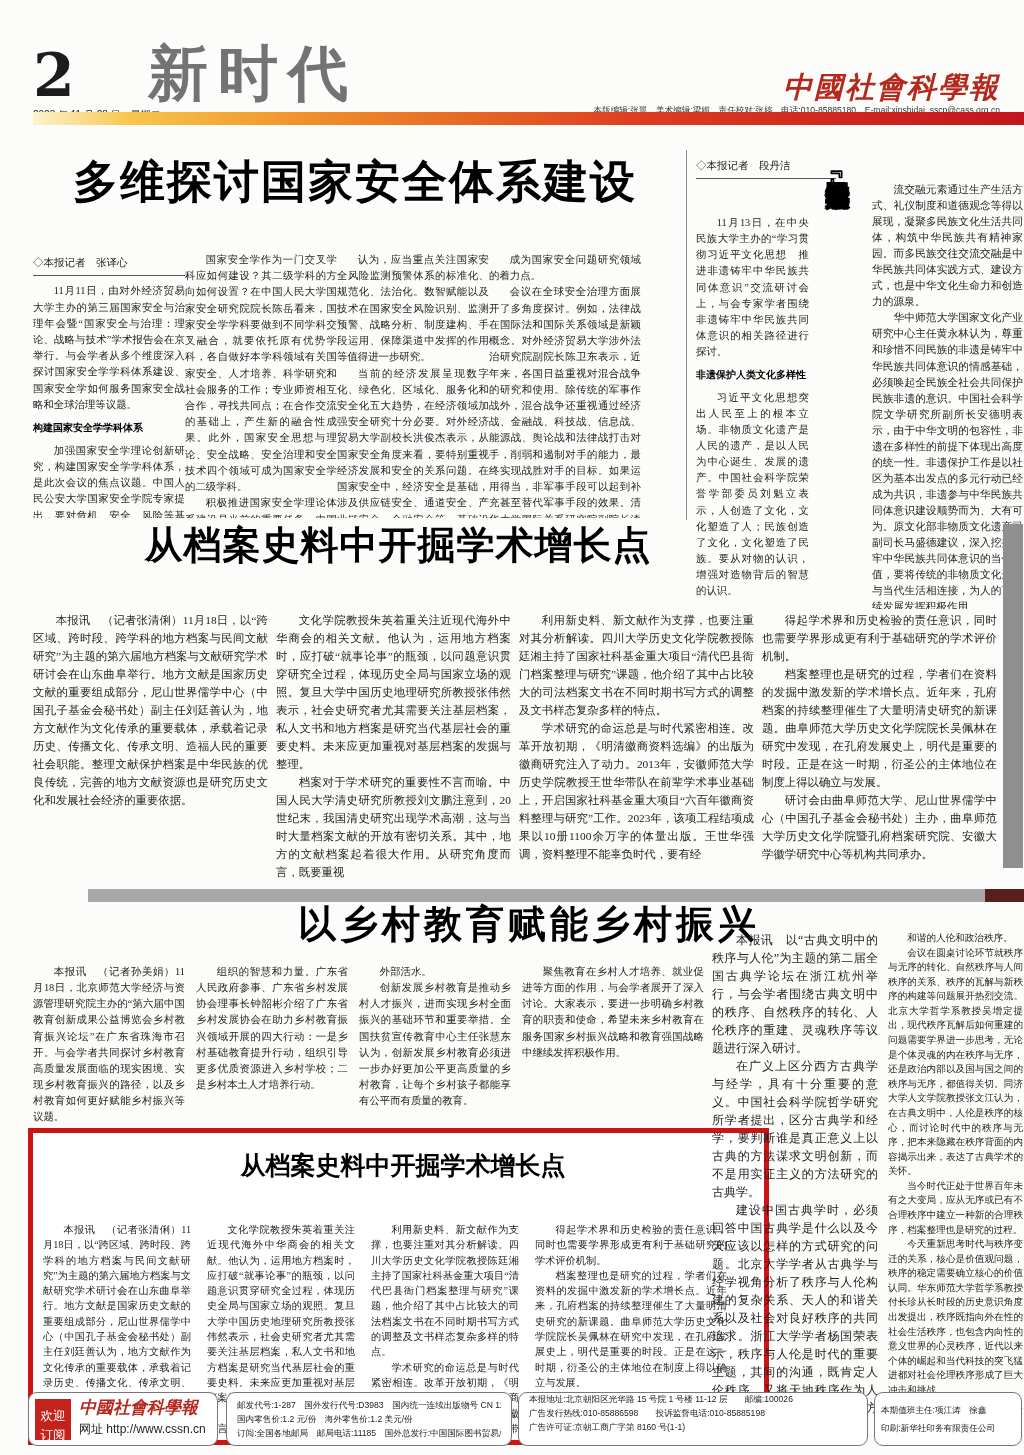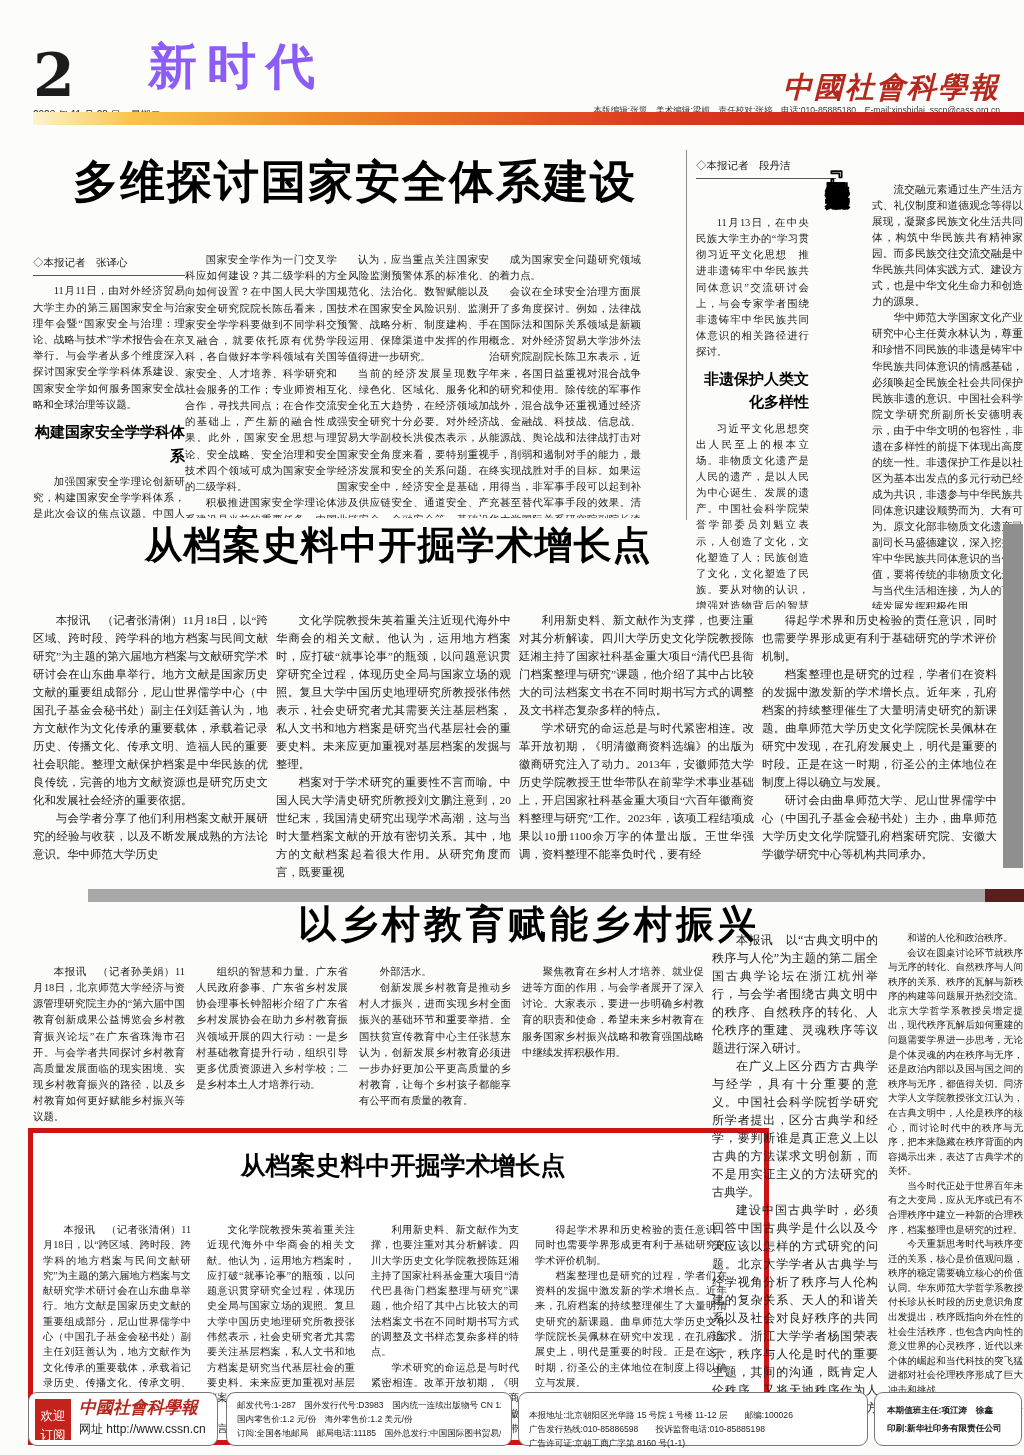--- a/index.html
+++ b/index.html
@@ -7,38 +7,38 @@
   .page {
     position:relative; width:1024px; height:1455px; margin:0 auto;
     background:#fcfcfa; overflow:hidden; color:#1c1c1c;
     font-family:"Liberation Serif","DejaVu Serif",serif;
   }
   .abs { position:absolute; }
 
   
   .pnum { left:33px; top:40px; font-size:60px; font-weight:bold; font-family:"DejaVu Serif",serif; }
   .pdate { left:33px; top:108px; font-size:10px; font-family:"Liberation Sans",sans-serif; color:#222; }
-  .sect  { left:148px; top:34px; font-size:49px; font-weight:bold; color:#8b5cf6; letter-spacing:10px;text-align:center; }
+  .sect  { left:148px; top:34px; font-size:60px; font-weight:bold; color:#737373; letter-spacing:10px;text-align:center; }
   .mast  { left:700px; top:68px; width:300px; text-align:right; font-size:29px; font-weight:bold;
            font-style:italic; color:#b5281e; letter-spacing:2px; }
   .eds   { left:424px; top:105px; width:576px; text-align:right; font-size:8.6px; color:#333;
            font-family:"Liberation Sans",sans-serif; }
   .gbar  { left:33px; top:112px; width:991px; height:13px;
            background:linear-gradient(90deg,#fdf3cf 0%,#f8c54a 10%,#ef8f2a 28%,#dd3b20 62%,#c3151c 100%); }
 
   
   .h-sec   { left:40px;  top:152px; width:630px; text-align:center; font-size:45px; letter-spacing:2px; }
   .h-mid   { left:33px;  top:520px; width:730px; text-align:center; font-size:38px; letter-spacing:1px; }
   .h-rural { left:212px; top:899px; width:548px; text-align:right; font-size:38px; letter-spacing:4px; }
   h1,h2 { font-family:"Liberation Sans","DejaVu Sans",sans-serif; font-weight:900; color:#000; }
 
   
   .col { overflow:hidden; text-align:justify; color:#222;margin-top:25px; }
   .col p { text-indent:2em; margin:0; }
-  .col h4 { text-align:right; font-weight:bold; font-size:15px; margin:7px 0;
+  .col h4 { text-align:left; font-weight:bold; font-size:10px; margin:7px 0;
             font-family:"Liberation Sans",sans-serif; color:#000; text-indent:0; }
   .byline { font-size:10.5px; border-bottom:1px solid #555; padding:2px 0 5px; margin-bottom:7px;
             font-family:"Liberation Sans",sans-serif; }
 
   .cols-main { left:33px; top:227px; width:646px; height:291px; display:flex; }
   .cols-main .col { width:152px; font-size:10.4px; line-height:1.56; }
 
   .fy-byline { left:696px; top:157px; width:140px; }
   .fy-c1 { left:696px; top:190px; width:113px; height:394px; font-size:10.4px; line-height:1.55; }
   .fy-vert { left:813px; top:163px; width:50px; height:420px;
@@ -68,22 +68,22 @@
   .cols-box .col:nth-child(4) { width:192px; }
 
   
   .gd-c1 { left:712px; top:906px; width:166px; height:484px; font-size:12px;  line-height:1.5; }
   .gd-c2 { left:888px; top:906px; width:135px; height:484px; font-size:9.6px; line-height:1.52; }
 
   
   .fbox { position:absolute; top:1392px; height:54px; border:1px solid #777; border-radius:9px; background:#fff; }
   .fA { left:28px;  width:190px; }
   .fB { left:226px; width:286px; padding:6px 10px; }
-  .fC { left:518px; width:350px; padding:16px 10px; }
-  .fD { left:874px; width:148px; padding:8px 12px;font-weight:bold; }
+  .fC { left:518px; width:350px; padding:0 10px; }
+  .fD { left:874px; width:148px; padding:8px 6px; }
   .fbox p { margin:0; font-size:8.6px; line-height:1.6; white-space:nowrap; overflow:hidden;
             font-family:"Liberation Sans",sans-serif; color:#222; text-indent:0; }
   .fD p { line-height:2.1; }
   .sub { position:absolute; left:6px; top:6px; width:36px; height:41px; background:#c4231b; color:#fff;
          font-size:12.5px; line-height:1.55; text-align:center; white-space:pre-line;
          font-family:"Liberation Sans",sans-serif; padding-top:8px; }
   .fmast { position:absolute; left:50px; top:3px; font-size:17px; color:#b5281e; font-weight:bold;
            font-style:italic; }
   .furl  { position:absolute; left:50px; top:28px; font-size:12px; font-family:"Liberation Sans",sans-serif; }
 </style>
@@ -133,21 +133,20 @@
   <div class="abs fy-vert">以非遗『为媒』铸牢中华民族共同体</div>
   <div class="abs col fy-c2">
       <p>流交融元素通过生产生活方式、礼仪制度和道德观念等得以展现，凝聚多民族文化生活共同体，构筑中华民族共有精神家园。而多民族交往交流交融是中华民族共同体实践方式、建设方式，也是中华文化生命力和创造力的源泉。</p>
       <p>华中师范大学国家文化产业研究中心主任黄永林认为，尊重和珍惜不同民族的非遗是铸牢中华民族共同体意识的情感基础，必须唤起全民族全社会共同保护民族非遗的意识。中国社会科学院文学研究所副所长安德明表示，由于中华文明的包容性，非遗在多样性的前提下体现出高度的统一性。非遗保护工作是以社区为基本出发点的多元行动已经成为共识，非遗参与中华民族共同体意识建设顺势而为、大有可为。原文化部非物质文化遗产司副司长马盛德建议，深入挖掘铸牢中华民族共同体意识的当代价值，要将传统的非物质文化遗产与当代生活相连接，为人的可持续发展发挥积极作用。</p>
     </div>
 
   <h2 class="abs h-mid">从档案史料中开掘学术增长点</h2>
   <div class="abs cols-mid">
     <div class="col">
         <p>本报讯　（记者张清俐）11月18日，以“跨区域、跨时段、跨学科的地方档案与民间文献研究”为主题的第六届地方档案与文献研究学术研讨会在山东曲阜举行。地方文献是国家历史文献的重要组成部分，尼山世界儒学中心（中国孔子基金会秘书处）副主任刘廷善认为，地方文献作为文化传承的重要载体，承载着记录历史、传播文化、传承文明、造福人民的重要社会职能。整理文献保护档案是中华民族的优良传统，完善的地方文献资源也是研究历史文化和发展社会经济的重要依据。</p>
-        <p>与会学者分享了他们利用档案文献开展研究的经验与收获，以及不断发展成熟的方法论意识。华中师范大学历史</p>
       </div>
     <div class="col">
         <p>文化学院教授朱英着重关注近现代海外中华商会的相关文献。他认为，运用地方档案时，应打破“就事论事”的瓶颈，以问题意识贯穿研究全过程，体现历史全局与国家立场的观照。复旦大学中国历史地理研究所教授张伟然表示，社会史研究者尤其需要关注基层档案，私人文书和地方档案是研究当代基层社会的重要史料。未来应更加重视对基层档案的发掘与整理。</p>
         <p>档案对于学术研究的重要性不言而喻。中国人民大学清史研究所教授刘文鹏注意到，20世纪末，我国清史研究出现学术高潮，这与当时大量档案文献的开放有密切关系。其中，地方的文献档案起着很大作用。从研究角度而言，既要重视</p>
       </div>
     <div class="col">
         <p>利用新史料、新文献作为支撑，也要注重对其分析解读。四川大学历史文化学院教授陈廷湘主持了国家社科基金重大项目“清代巴县衙门档案整理与研究”课题，他介绍了其中占比较大的司法档案文书在不同时期书写方式的调整及文书样态复杂多样的特点。</p>
         <p>学术研究的命运总是与时代紧密相连。改革开放初期，《明清徽商资料选编》的出版为徽商研究注入了动力。2013年，安徽师范大学历史学院教授王世华带队在前辈学术事业基础上，开启国家社科基金重大项目“六百年徽商资料整理与研究”工作。2023年，该项工程结项成果以10册1100余万字的体量出版。王世华强调，资料整理不能辜负时代，要有经</p>
       </div>
     <div class="col">

